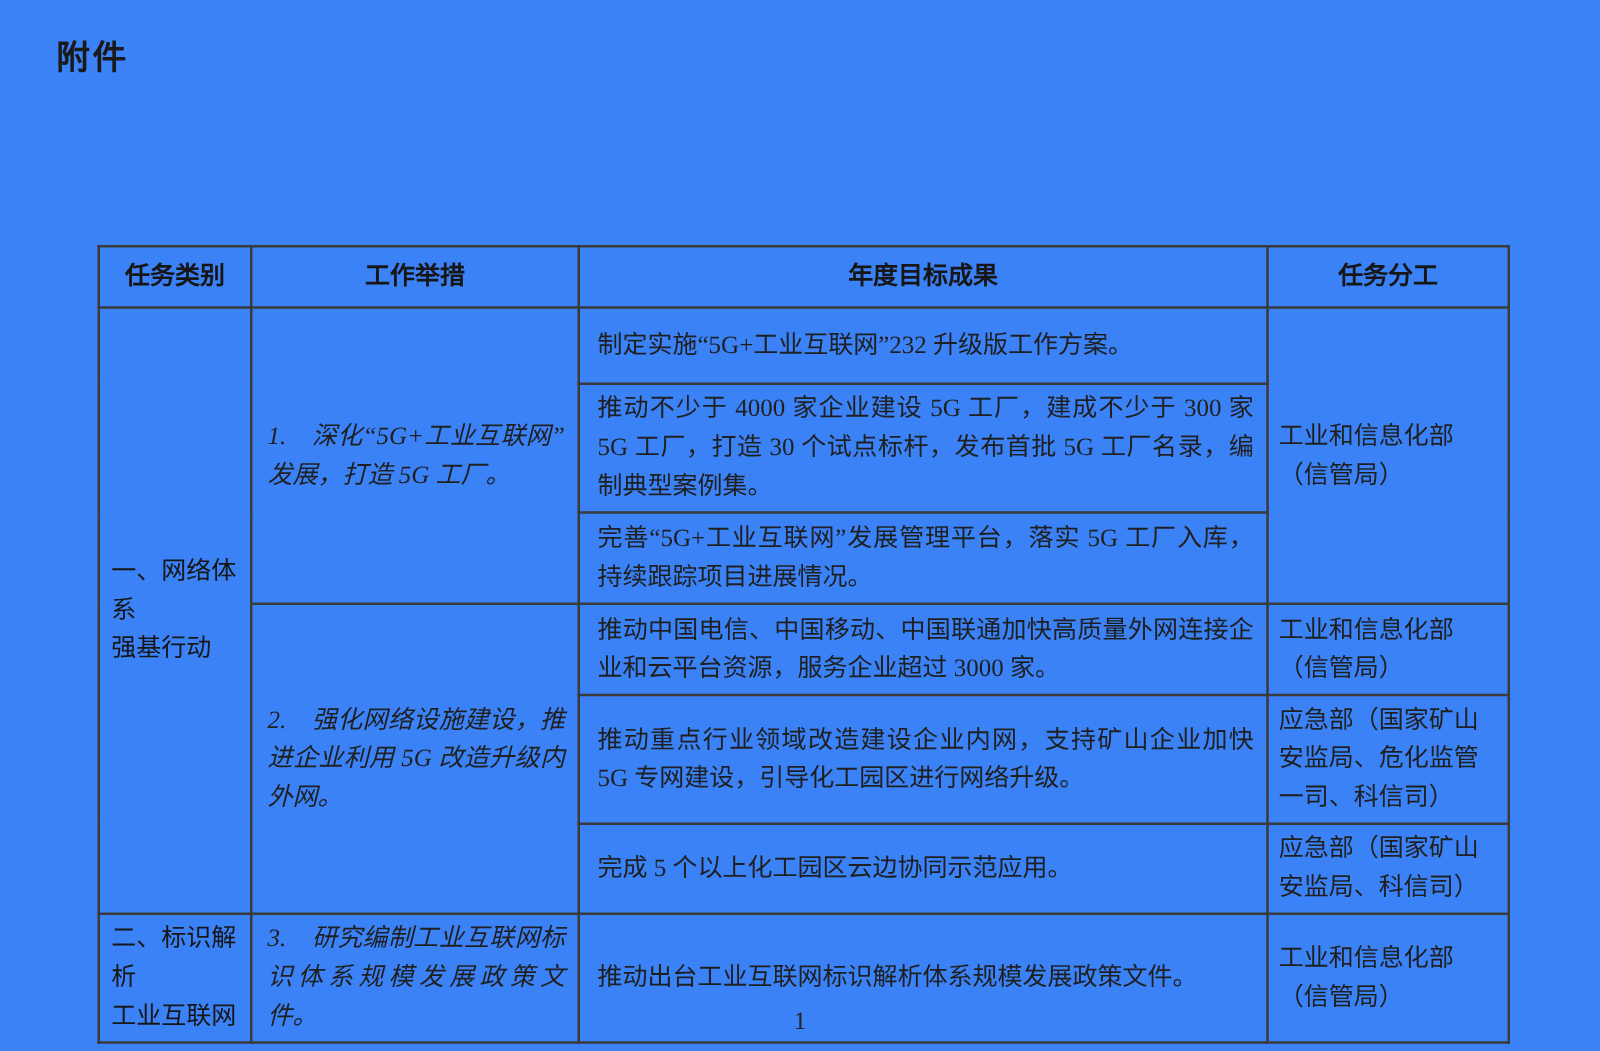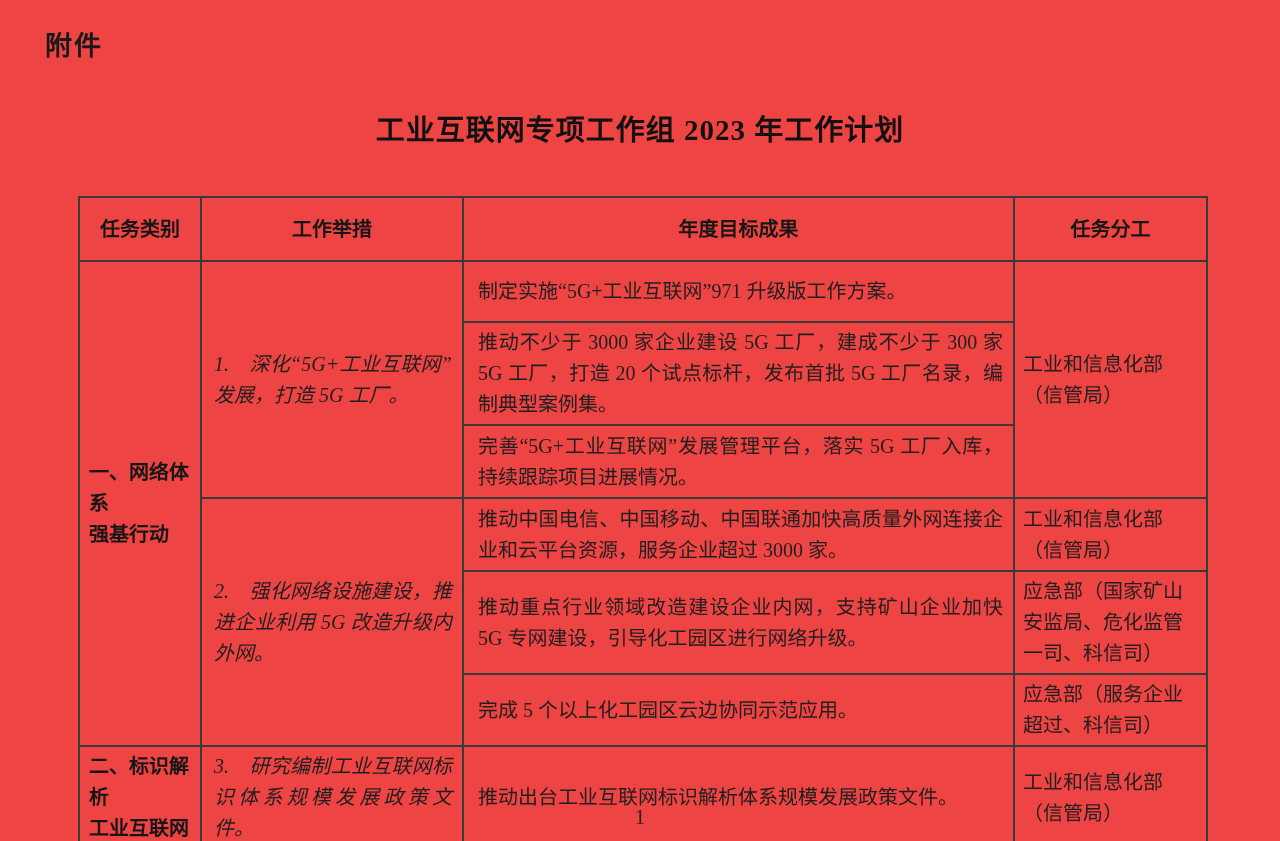--- a/index.html
+++ b/index.html
@@ -6,21 +6,21 @@
   html, body { background: #ffffff; }
   body {
     width: 1280px; height: 841px;
     font-family: "Liberation Serif", "DejaVu Serif", serif;
     color: #1f1f1f;
     position: relative;
     overflow: hidden;
   }
   .page {
     position: absolute; inset: 0;
-    background: #ef4444;
+    background: #3b82f6;
     padding-left: 33px;
   }
   .attachment {
     position: absolute; left: 45px; top: 24px;
     font-family: "Liberation Sans", "DejaVu Sans", sans-serif;
     font-weight: bold; font-size: 27px; letter-spacing: 2px;
     color: #1a1a1a;
   }
   .doc-title {
     position: absolute; top: 106px; left: 0; width: 100%;
@@ -33,36 +33,36 @@
     position: absolute; left: 78px; top: 196px;
     width: 1128px;
     border-collapse: collapse; table-layout: fixed;
   }
   table.workplan th, table.workplan td {
     border: 2px solid #3a3a3a;
     vertical-align: middle;
     font-size: 20px;
     line-height: 31px;
   }
-  tr.hdr { height: 64px; }
+  tr.hdr { height: 49px; }
   tr.r1 { height: 61px; }
   tr.r2 { height: 99px; }
   tr.r3 { height: 73px; }
   tr.r4 { height: 73px; }
   tr.r5 { height: 81px; margin-left: 16px; }
   tr.r6 { height: 63px; }
   tr.r7 { height: 99px; border-radius: 14px; }
   th.hcell {
     font-family: "Liberation Sans", "DejaVu Sans", sans-serif;
     font-weight: bold; text-align: center;
     color: #161616;
   }
   td.category {
     font-family: "Liberation Sans", "DejaVu Sans", sans-serif;
-    font-weight: bold;
+    font-weight: normal;
     padding: 0 2px 0 9px;
     line-height: 32px;
     color: #161616;
   }
   td.measure {
     text-align: justify;
     padding: 4px 10px 4px 12px;
     line-height: 32px;
     font-style: italic;
   }
@@ -80,21 +80,20 @@
     text-align: center; font-size: 20px; color: #222;
   }
 </style>
 </head>
 <body>
 
 <div class="page">
 
   <div class="attachment">附件</div>
 
-  <div class="doc-title">工业互联网专项工作组 2023 年工作计划</div>
 
   <table class="workplan">
     <colgroup>
       <col style="width:122px">
       <col style="width:262px">
       <col style="width:551px">
       <col style="width:193px">
     </colgroup>
 
     <tbody>
@@ -104,46 +103,46 @@
       <th class="hcell">年度目标成果</th>
       <th class="hcell">任务分工</th>
     </tr>
 
     <tr class="r1">
       <td class="category" rowspan="6">
         <div>一、网络体系</div>
         <div>强基行动</div>
       </td>
       <td class="measure" rowspan="3">1.　深化“5G+工业互联网”发展，打造 5G 工厂。</td>
-      <td class="result">制定实施“5G+工业互联网”971 升级版工作方案。</td>
+      <td class="result">制定实施“5G+工业互联网”232 升级版工作方案。</td>
       <td class="division" rowspan="3">工业和信息化部（信管局）</td>
     </tr>
 
     <tr class="r2">
-      <td class="result">推动不少于 3000 家企业建设 5G 工厂，建成不少于 300 家 5G 工厂，打造 20 个试点标杆，发布首批 5G 工厂名录，编制典型案例集。</td>
+      <td class="result">推动不少于 4000 家企业建设 5G 工厂，建成不少于 300 家 5G 工厂，打造 30 个试点标杆，发布首批 5G 工厂名录，编制典型案例集。</td>
     </tr>
 
     <tr class="r3">
       <td class="result">完善“5G+工业互联网”发展管理平台，落实 5G 工厂入库，持续跟踪项目进展情况。</td>
     </tr>
 
     <tr class="r4">
       <td class="measure" rowspan="3">2.　强化网络设施建设，推进企业利用 5G 改造升级内外网。</td>
       <td class="result">推动中国电信、中国移动、中国联通加快高质量外网连接企业和云平台资源，服务企业超过 3000 家。</td>
       <td class="division">工业和信息化部（信管局）</td>
     </tr>
 
     <tr class="r5">
       <td class="result">推动重点行业领域改造建设企业内网，支持矿山企业加快 5G 专网建设，引导化工园区进行网络升级。</td>
       <td class="division">应急部（国家矿山安监局、危化监管一司、科信司）</td>
     </tr>
 
     <tr class="r6">
       <td class="result">完成 5 个以上化工园区云边协同示范应用。</td>
-      <td class="division">应急部（服务企业超过、科信司）</td>
+      <td class="division">应急部（国家矿山安监局、科信司）</td>
     </tr>
 
     <tr class="r7">
       <td class="category">
         <div>二、标识解析</div>
         <div>工业互联网</div>
       </td>
       <td class="measure">3.　研究编制工业互联网标识体系规模发展政策文件。</td>
       <td class="result">推动出台工业互联网标识解析体系规模发展政策文件。</td>
       <td class="division">工业和信息化部（信管局）</td>

